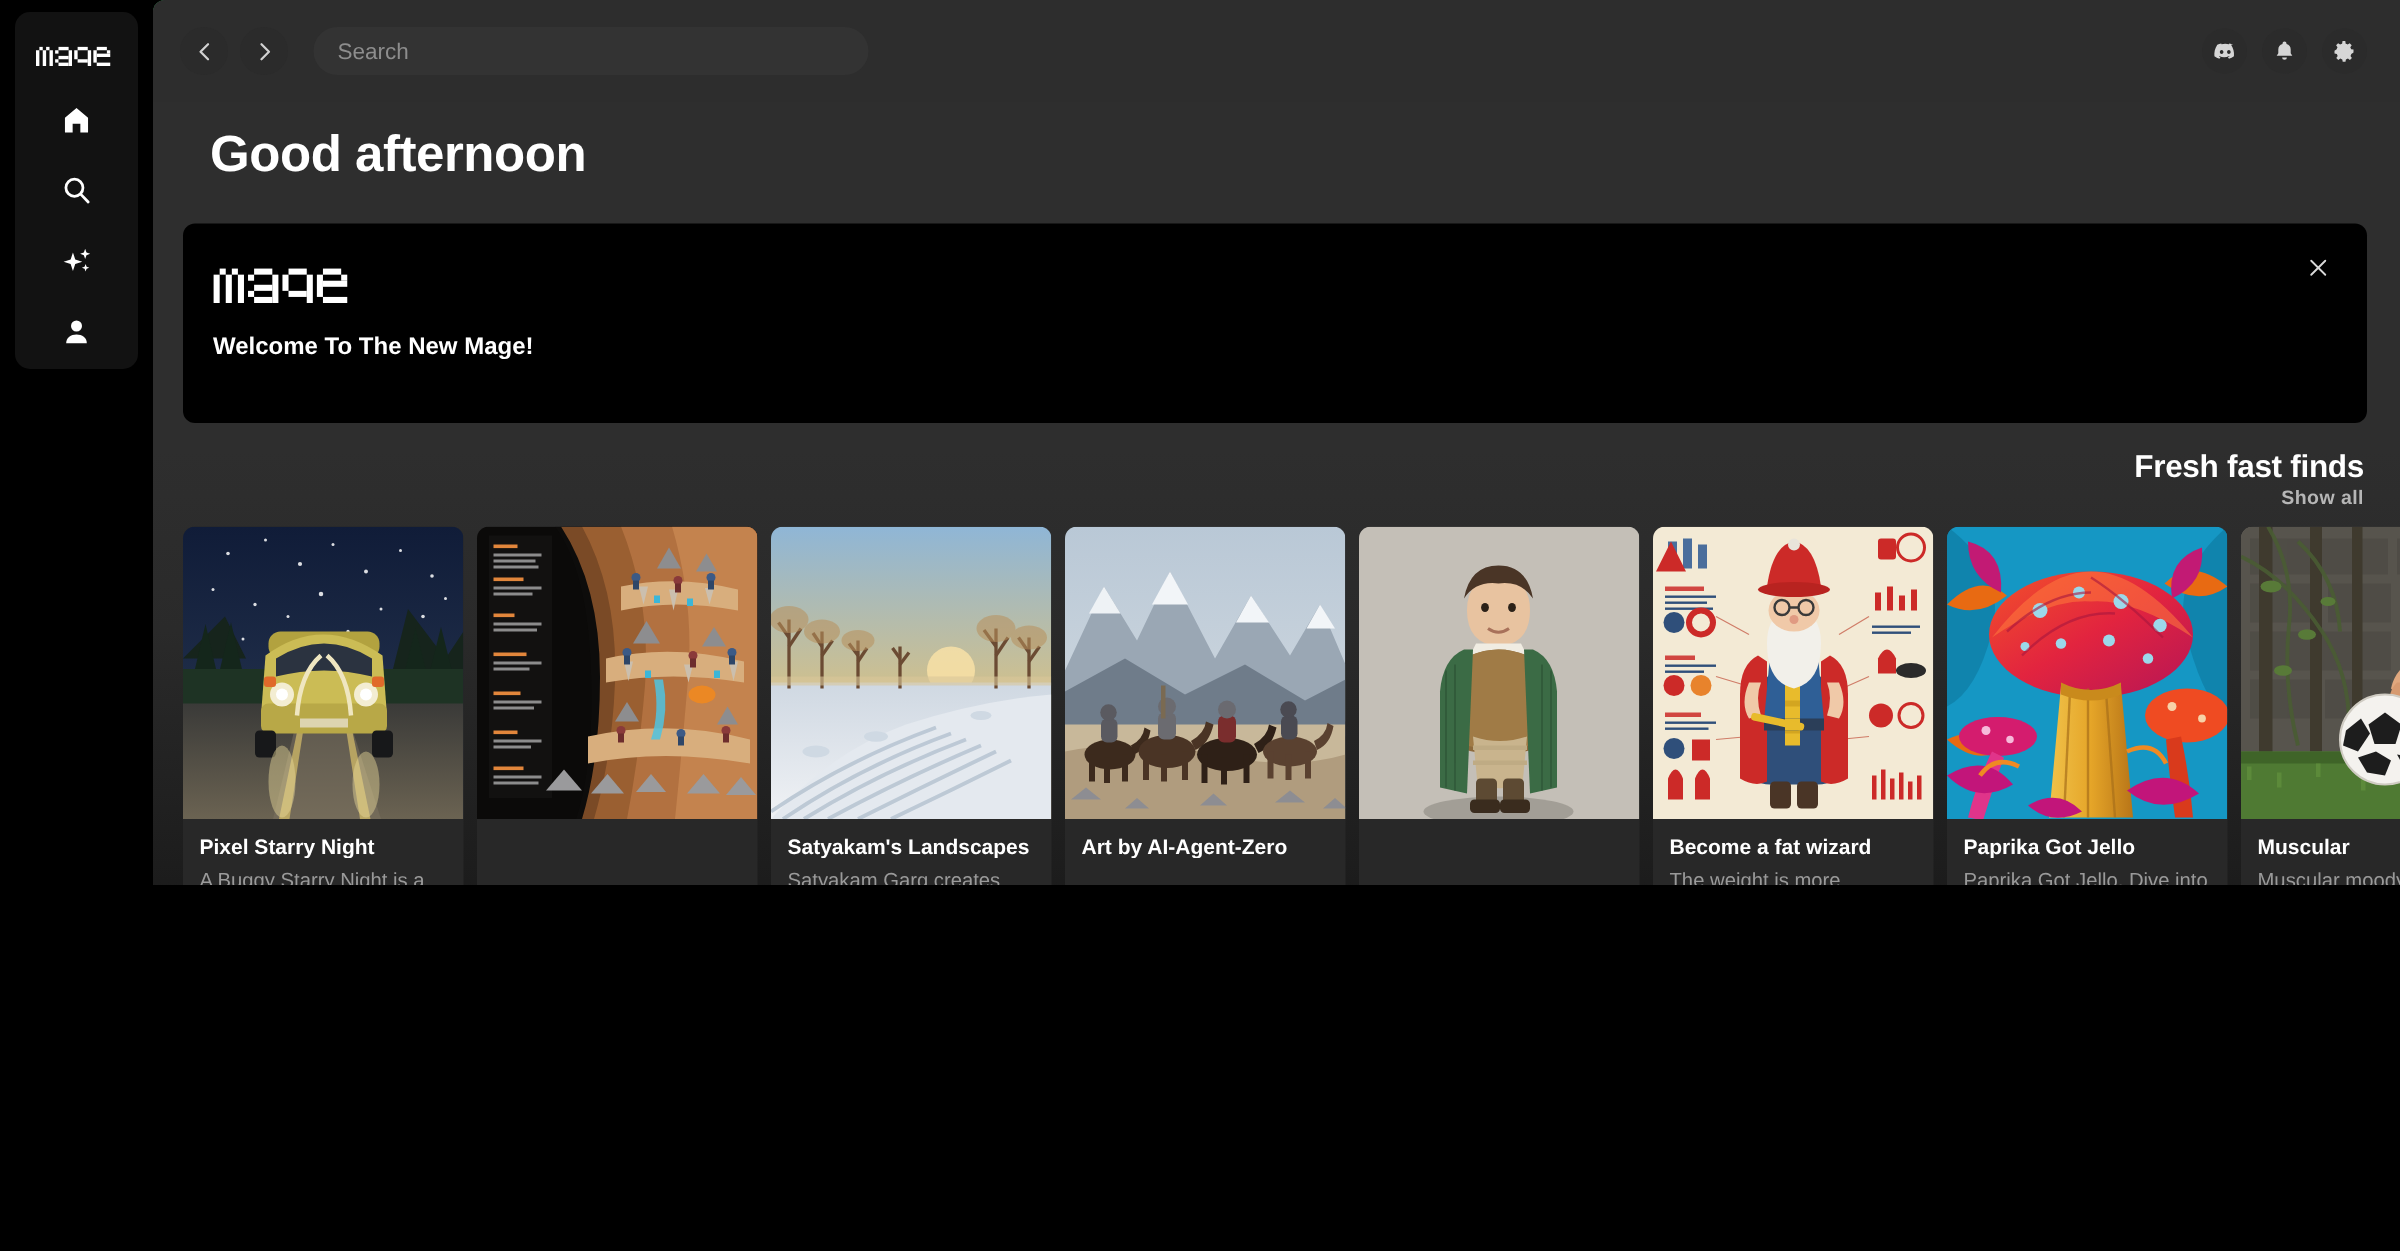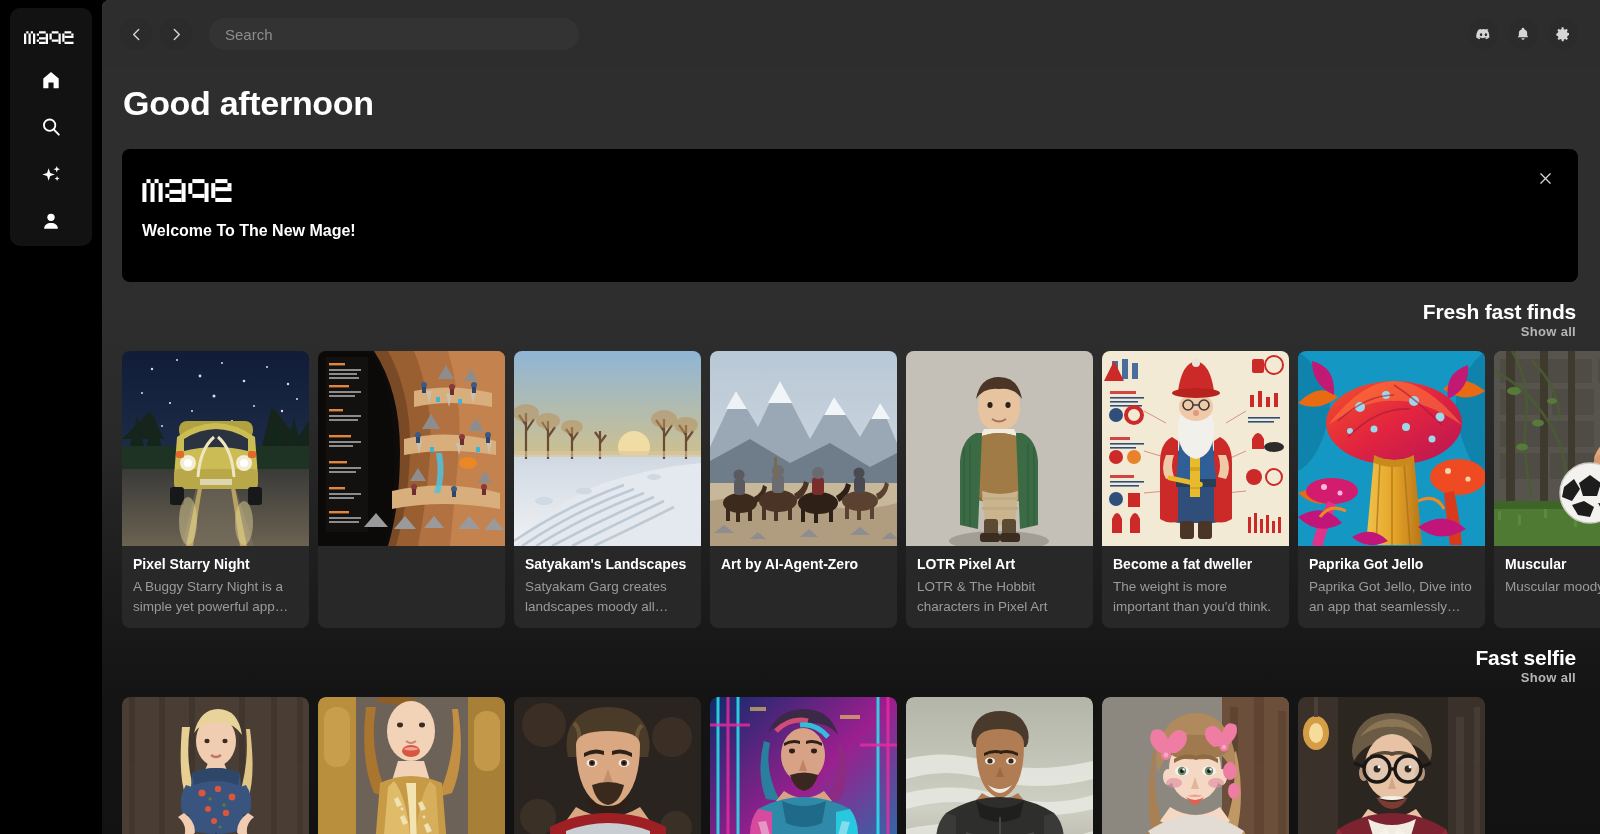--- a/index.html
+++ b/index.html
@@ -27,21 +27,21 @@
   }
   .nav-icons { margin-top: 22px; display: flex; flex-direction: column; align-items: center; gap: 21px; }
   .nav-icon {
     width: 30px; height: 26px; display: flex; align-items: center; justify-content: center;
     cursor: pointer;
   }
   .nav-icon svg { display: block; }
 
   
   .main {
-    flex: 1 1 auto; height: 834px; position: relative;
+    flex: 1 1 auto; height: 590px; position: relative;
     background: #22c55e; border-radius: 8px 0 0 0;
     overflow: hidden;
   }
   .scroll-area {
     position: absolute; inset: 0;
     background: linear-gradient(#2e2e2e 0px, #2e2e2e 300px, #2a2a2a 420px, #1b1b1b 600px, #141414 700px, #121212 834px);
     overflow: hidden;
   }
 
   
@@ -70,21 +70,21 @@
   .round-icon-btn {
     width: 30px; height: 30px; border-radius: 50%;
     background: #2b2b2b; border: none; cursor: pointer;
     display: flex; align-items: center; justify-content: center;
   }
 
   
   .content { position: absolute; top: 68px; left: 0; right: 0; bottom: 0; padding: 0 22px 0 20px; }
   .greeting {
     font-size: 34px; font-weight: bold; color: #ffffff;
-    letter-spacing: -0.3px; margin-top: 16px; margin-left: 1px;
+    letter-spacing: -0.3px; margin-top: 16px; margin-left: 18px;
   }
 
   
   .banner {
     margin-top: 26px; background: #000; border-radius: 8px;
     padding: 26px 28px 26px 20px; position: relative; height: 133px; text-decoration: underline;
   }
   .banner-logo { margin-bottom: 16px; }
   .banner-title { font-size: 16px; font-weight: bold; color: #fff; margin-bottom: 14px; }
   .banner-text { font-size: 15px; color: #c9c9c9; line-height: 1.35; }
@@ -631,24 +631,20 @@
                         <rect x="76" y="146" width="36" height="3"></rect>
                         <rect x="76" y="156" width="36" height="3"></rect>
                       </g>
                     <rect x="78" y="168" width="14" height="18" rx="3" fill="#5d4a33"></rect>
                     <rect x="96" y="168" width="14" height="18" rx="3" fill="#5d4a33"></rect>
                     <rect x="74" y="182" width="20" height="9" rx="3" fill="#3a2c1e"></rect>
                     <rect x="94" y="182" width="20" height="9" rx="3" fill="#3a2c1e"></rect>
                   </g>
                 </svg>
               </div>
-              <div class="card-body">
-                <div class="card-title">LOTR Pixel Art</div>
-                <div class="card-desc">LOTR &amp; The Hobbit characters in Pixel Art</div>
-              </div>
             </article>
 
             <article class="card">
               <div class="thumb">
                 <svg viewBox="0 0 187 195" preserveAspectRatio="none">
                   <rect width="187" height="195" fill="#f3ead5"></rect>
                   <g fill="#cc2a28" opacity=".85">
                       <rect x="8" y="40" width="26" height="3"></rect>
                       <rect x="8" y="86" width="20" height="3"></rect>
                       <rect x="8" y="124" width="24" height="3"></rect>
@@ -748,21 +744,21 @@
                     <circle cx="94" cy="62" r="3" fill="#e09a82"></circle>
                     <path d="M64 104 q-6 14 0 24 l8-2 q-4-12 0-22z" fill="#f0c9a8"></path>
                     <path d="M124 104 q6 14 0 24 l-8-2 q4-12 0-22z" fill="#f0c9a8"></path>
                     <rect x="66" y="124" width="36" height="5" rx="2" fill="#e8bb2c" transform="rotate(12 66 124)"></rect>
                     <rect x="78" y="170" width="14" height="18" rx="3" fill="#4a3526"></rect>
                     <rect x="96" y="170" width="14" height="18" rx="3" fill="#4a3526"></rect>
                   </g>
                 </svg>
               </div>
               <div class="card-body">
-                <div class="card-title">Become a fat dweller</div>
+                <div class="card-title">Become a fat wizard</div>
                 <div class="card-desc">The weight is more important than you'd think.</div>
               </div>
             </article>
 
             <article class="card">
               <div class="thumb">
                 <svg viewBox="0 0 187 195" preserveAspectRatio="none">
                   <defs>
                     <linearGradient id="cap6" x1="0" y1="0" x2="1" y2="1">
                         <stop offset="0" stop-color="#f2512a"></stop>

